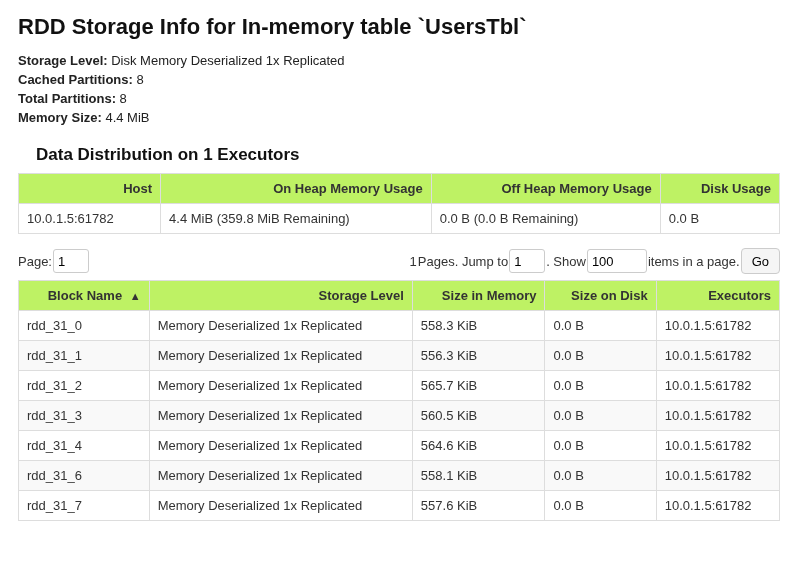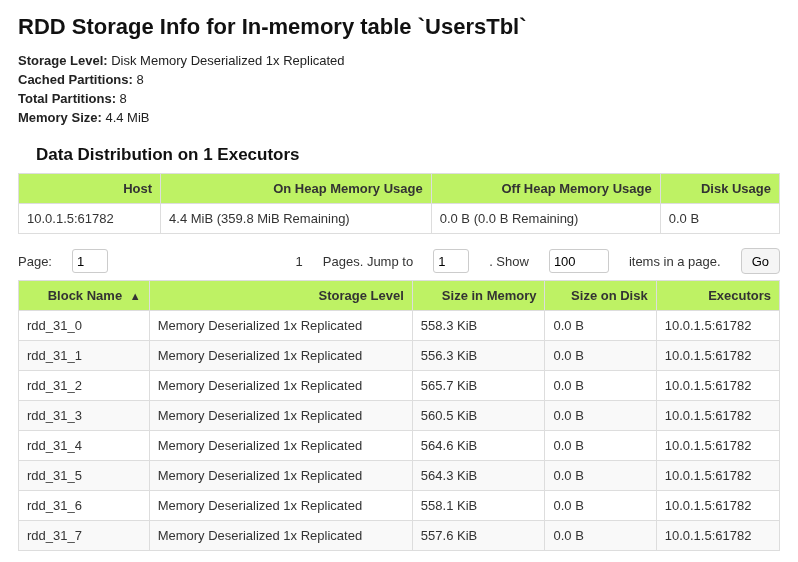--- a/index.html
+++ b/index.html
@@ -61,21 +61,21 @@
   .pager-row {
     display: flex;
     align-items: center;
     justify-content: space-between;
     font-size: 13px;
     margin-bottom: 6px;
   }
   .pager-left, .pager-right {
     display: flex;
     align-items: center;
-    gap: 20px;
+    gap: 1px;
   }
   input.numbox {
     width: 36px;
     height: 24px;
     font-size: 13px;
     padding: 2px 4px;
     border: 1px solid #ccc;
     border-radius: 3px;
     text-align: left;
     background: #fff;
@@ -197,27 +197,20 @@
         <td>10.0.1.5:61782</td>
       </tr>
       <tr>
         <td>rdd_31_4</td>
         <td>Memory Deserialized 1x Replicated</td>
         <td>564.6 KiB</td>
         <td>0.0 B</td>
         <td>10.0.1.5:61782</td>
       </tr>
       <tr>
-        <td>rdd_31_5</td>
-        <td>Memory Deserialized 1x Replicated</td>
-        <td>564.3 KiB</td>
-        <td>0.0 B</td>
-        <td>10.0.1.5:61782</td>
-      </tr>
-      <tr>
         <td>rdd_31_6</td>
         <td>Memory Deserialized 1x Replicated</td>
         <td>558.1 KiB</td>
         <td>0.0 B</td>
         <td>10.0.1.5:61782</td>
       </tr>
       <tr>
         <td>rdd_31_7</td>
         <td>Memory Deserialized 1x Replicated</td>
         <td>557.6 KiB</td>

